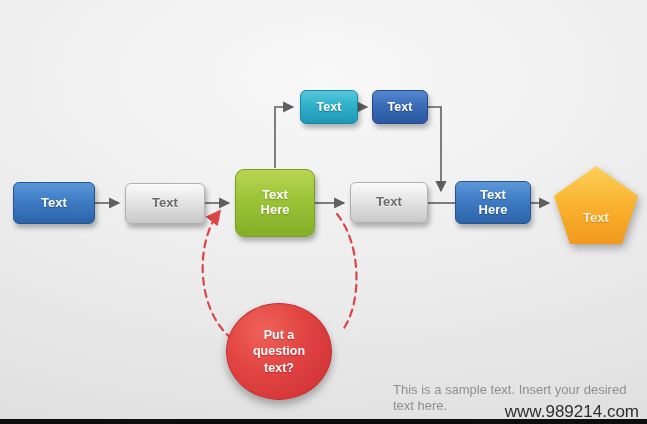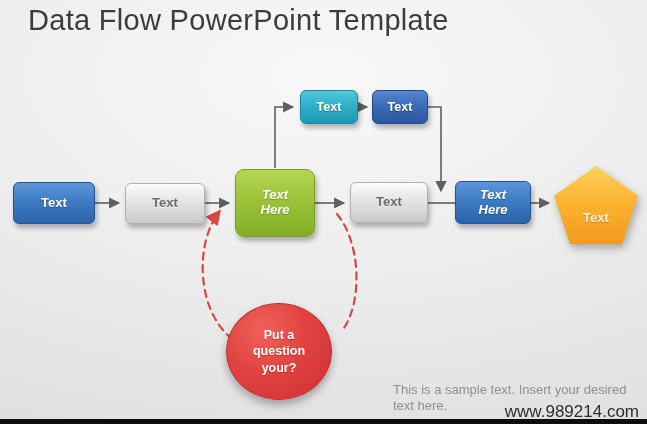--- a/index.html
+++ b/index.html
@@ -41,21 +41,21 @@
   .gray {
     background: linear-gradient(180deg, #fbfbfb 0%, #e4e4e4 45%, #c9c9c9 100%);
     border: 1px solid #b0b0b0; color: #6b6b6b;
     text-shadow: 0 1px 0 rgba(255,255,255,0.8);
   }
   .green {
     background: linear-gradient(180deg, #b7d553 0%, #9cc338 45%, #82af27 100%);
     border: 1px solid #78a124; border-radius: 9px; color: #ffffff;
     text-shadow: 0 1px 1px rgba(60,90,0,0.45);
   }
-  .narrow-label { display: inline-block; width: 46px; font-style: italic; }
+  .narrow-label { display: inline-block; width: 46px; }
 
   .pent-wrap {
     position: absolute; left: 554px; top: 166px; width: 84px; height: 78px;
     filter: drop-shadow(2px 4px 4px rgba(0,0,0,0.3));
   }
   .pentagon {
     position: absolute; inset: 0;
     clip-path: polygon(50% 0%, 100% 38%, 81% 100%, 19% 100%, 0% 38%);
     background: linear-gradient(180deg, #fdd05c 0%, #fab22e 50%, #f2991d 100%);
   }
@@ -88,21 +88,20 @@
   .bottom-bar {
     position: absolute; left: 0; right: 0; bottom: 0; height: 5px;
     background: #0d0d0d;
   }
 </style>
 </head>
 <body>
 
 <div class="canvas">
 
-  <h1 class="title">Data Flow PowerPoint Template</h1>
 
   <svg class="conn-svg" width="647" height="424" viewBox="0 0 647 424">
     <defs>
       <marker id="ah" markerWidth="8" markerHeight="8" refX="6.2" refY="3.5" orient="auto">
         <path d="M0,0 L7,3.5 L0,7 z" fill="#5f5f5f"></path>
       </marker>
       <marker id="ahr" markerWidth="8" markerHeight="8" refX="5.5" refY="3.5" orient="auto">
         <path d="M0,0 L7,3.5 L0,7 z" fill="#dc4545"></path>
       </marker>
     </defs>
@@ -149,21 +148,21 @@
 
   <div class="node teal shadowed" style="left:300px; top:90px; width:58px; height:34px; font-size:12.5px;">
     <span>Text</span>
   </div>
 
   <div class="node royal shadowed" style="left:372px; top:90px; width:56px; height:34px; font-size:12.5px;">
     <span>Text</span>
   </div>
 
   <div class="question-circle">
-    <span>Put a question your?</span>
+    <span>Put a question text?</span>
   </div>
 
   <p class="sample-text">This is a sample text. Insert your desired text here.</p>
 
   <div class="watermark">www.989214.com</div>
 
   <div class="bottom-bar"></div>
 
 </div>
 

